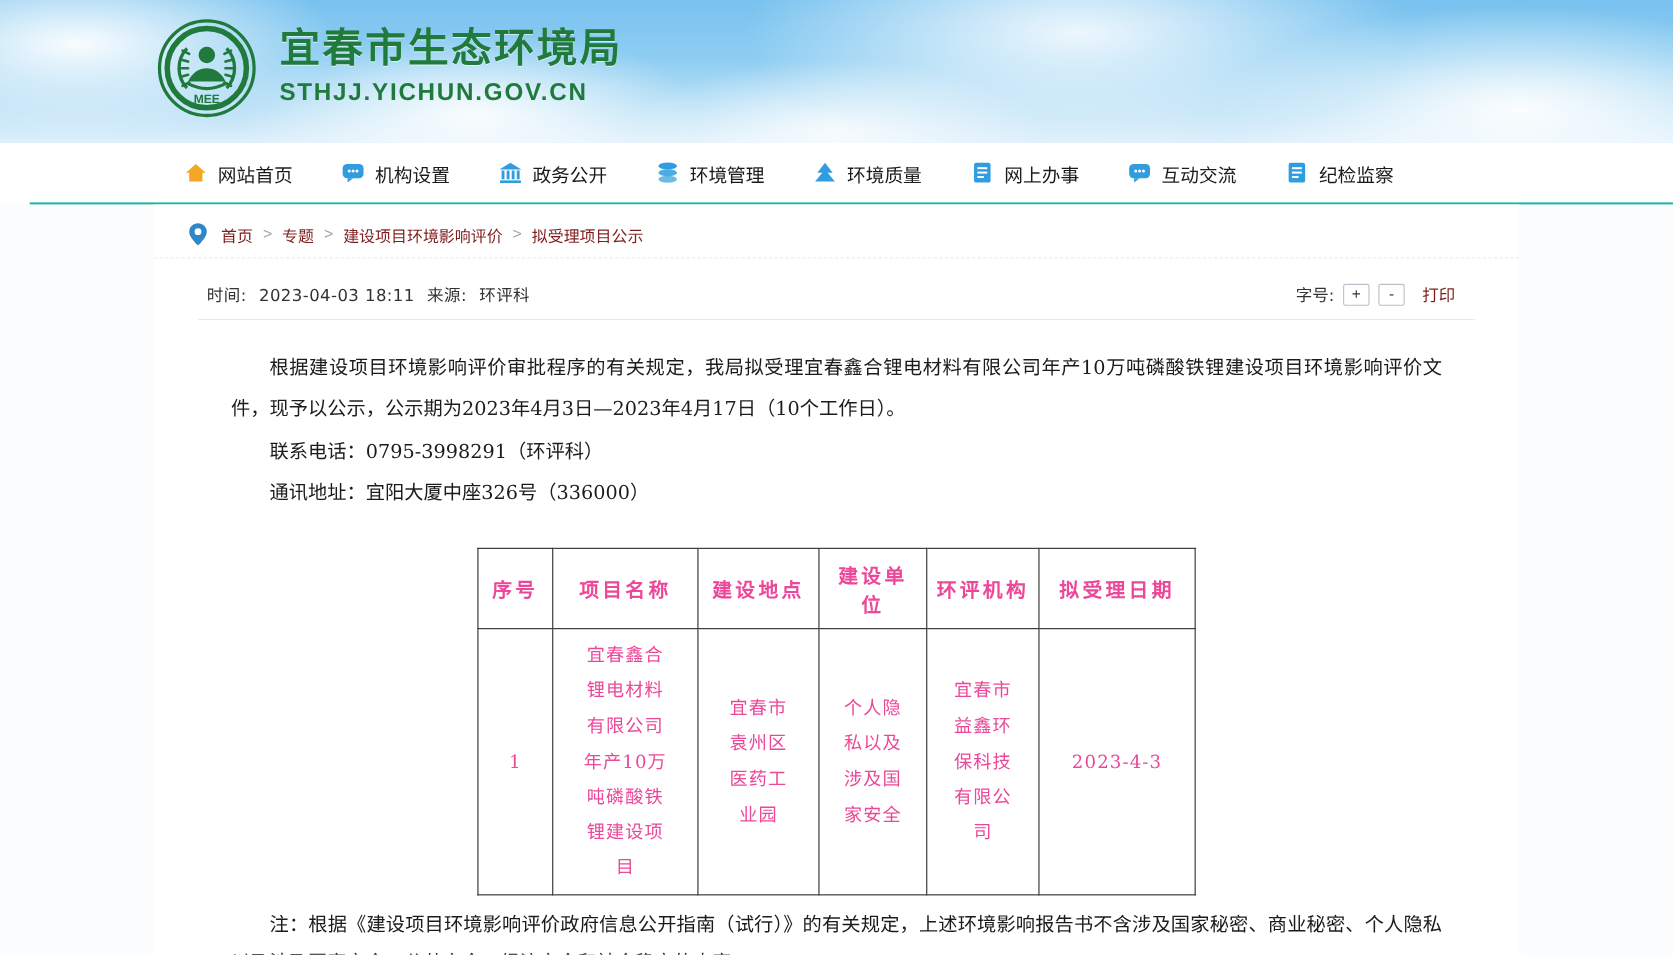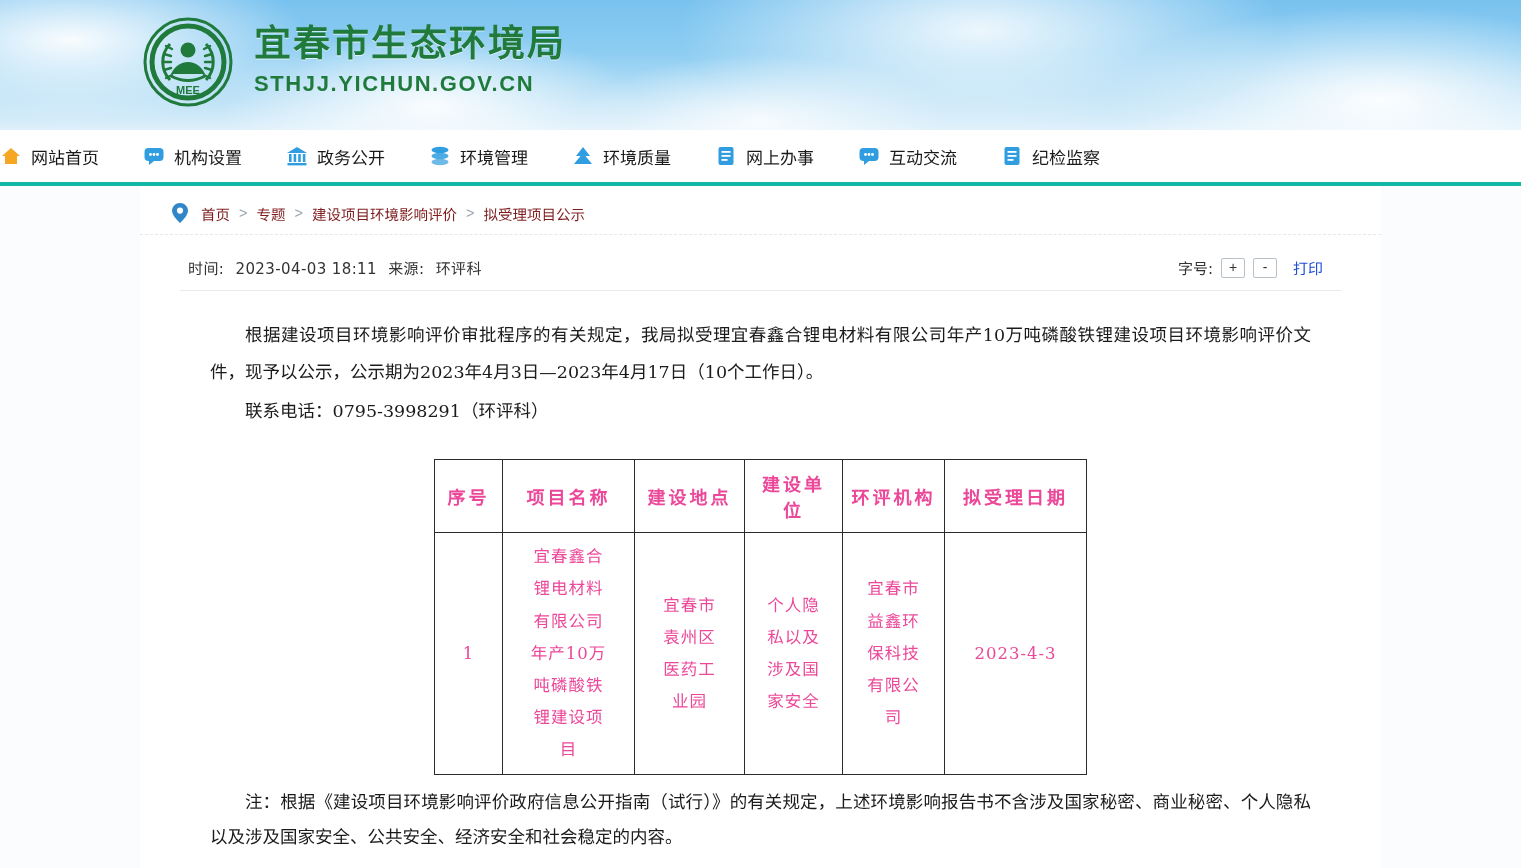--- a/index.html
+++ b/index.html
@@ -56,23 +56,25 @@
     font-weight: bold;
     color: #1f7a3c;
     letter-spacing: 1.6px;
     margin: 0;
   }
 
   
   .navbar {
     height: 56px;
     background: #ffffff;
-    border-bottom: 4px solid #14b8a6;
+    border-bottom: 2px solid #14b8a6;
     display: flex;
     align-items: center;
+    padding-left: 140px;
+    margin-left: 27px;
   }
   .nav-item {
     display: flex;
     align-items: center;
     gap: 9px;
     margin-right: 44px;
     cursor: pointer;
     white-space: nowrap;
   }
   .nav-label {
@@ -142,21 +144,21 @@
     border: 1px solid #b9c0c7;
     background: #fff;
     border-radius: 2px;
     font-size: 14px;
     line-height: 17px;
     text-align: center;
     color: #333;
     cursor: pointer;
     font-family: "Liberation Sans", sans-serif;
   }
-  .print-link { cursor: pointer; color: #1d4ed8; margin-left: 8px; }
+  .print-link { cursor: pointer; color: #7f1d1d; margin-left: 8px; }
 
   .article {
     padding: 26px 70px 0 70px;
     font-family: "DejaVu Serif", "Liberation Serif", serif;
     font-size: 17.5px;
     color: #1b1b1b;
     line-height: 2.1;
     text-align: justify;
   }
   .article p { margin: 0 0 2px 0; text-indent: 2em; }
@@ -357,20 +359,21 @@
         <span>字号:</span>
         <span class="fs-btn">+</span>
         <span class="fs-btn">-</span>
         <span class="print-link">打印</span>
       </div>
     </div>
 
     <div class="article">
       <p>根据建设项目环境影响评价审批程序的有关规定，我局拟受理宜春鑫合锂电材料有限公司年产10万吨磷酸铁锂建设项目环境影响评价文件，现予以公示，公示期为2023年4月3日—2023年4月17日（10个工作日）。</p>
       <p>联系电话：0795-3998291（环评科）</p>
+      <p>通讯地址：宜阳大厦中座326号（336000）</p>
     </div>
 
     <div class="tbl-wrap">
       <table class="proj">
         <thead>
           <tr>
             <th class="c-no">序号</th>
             <th class="c-name">项目名称</th>
             <th class="c-place">建设地点</th>
             <th class="c-unit">建设单位</th>

